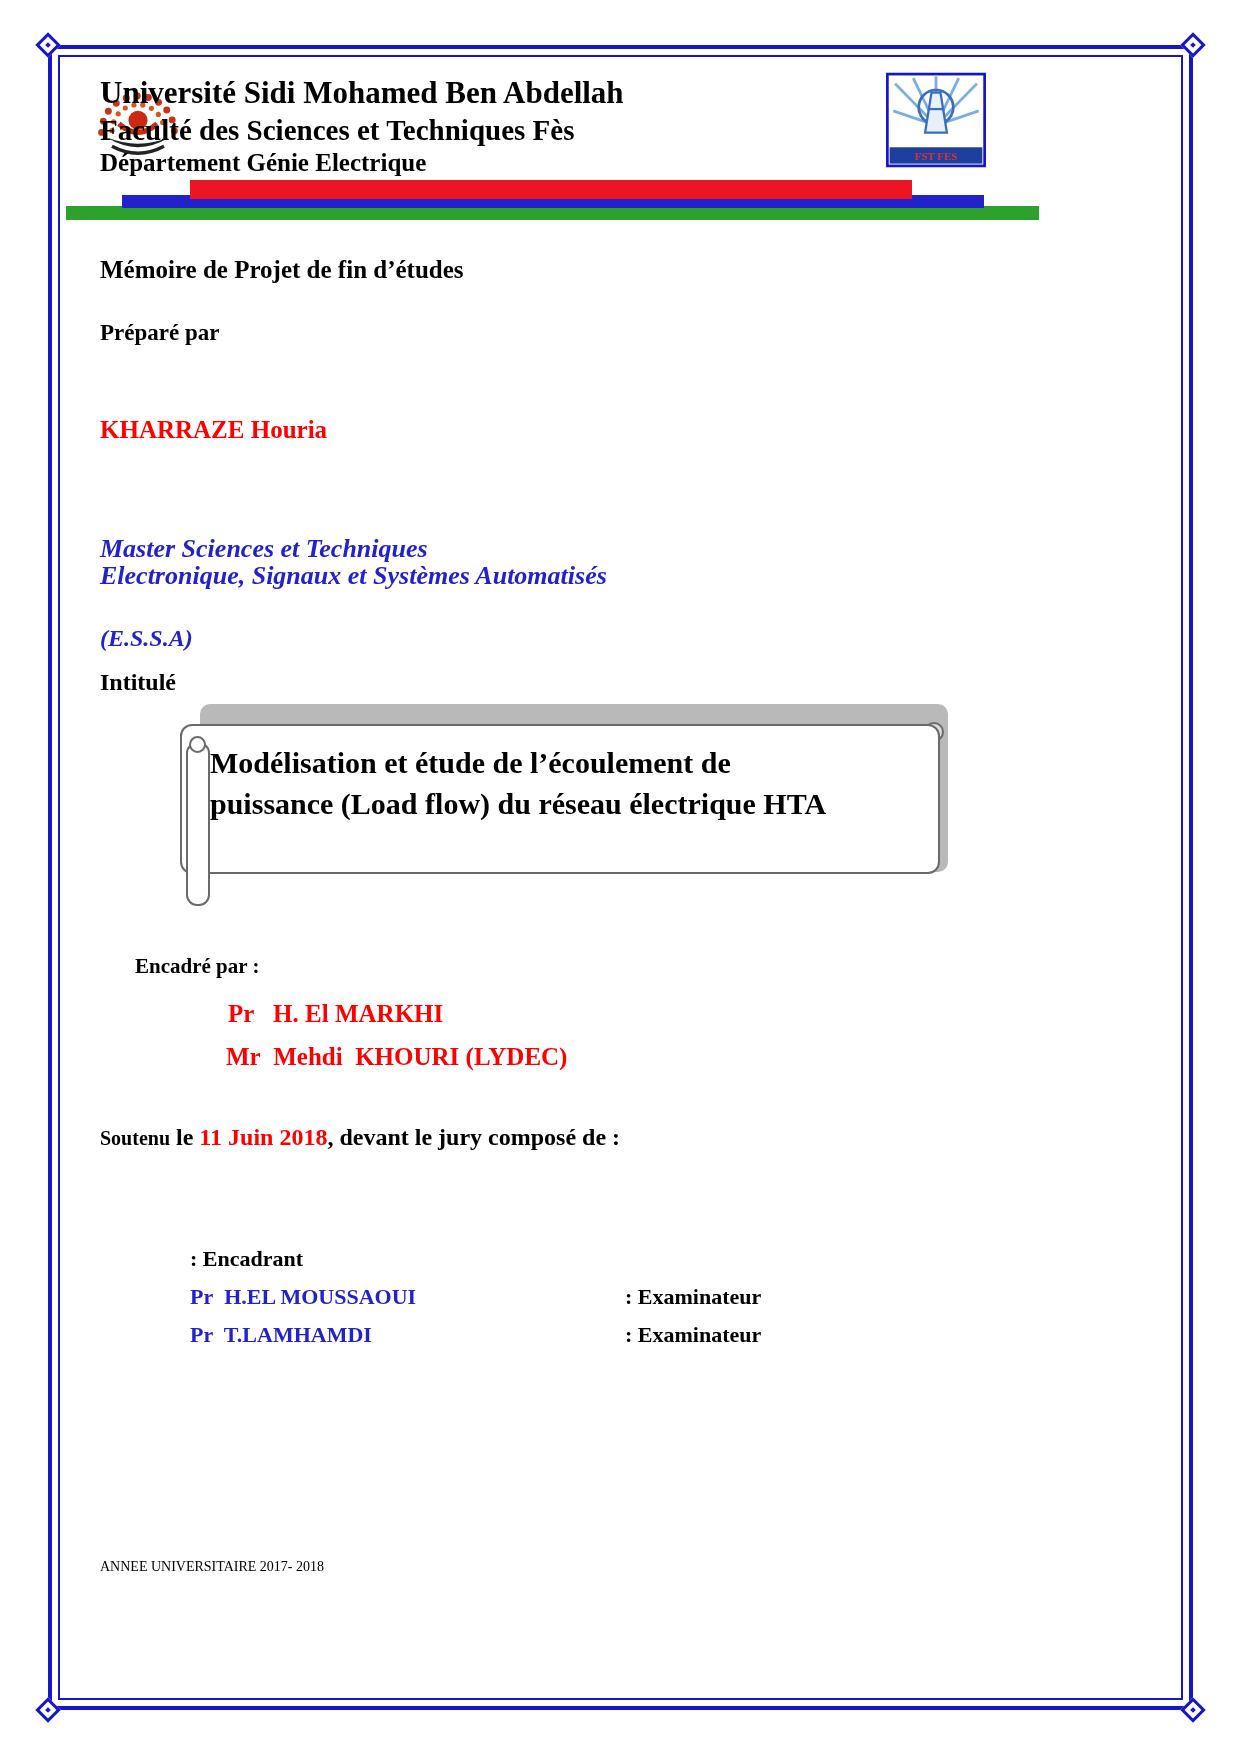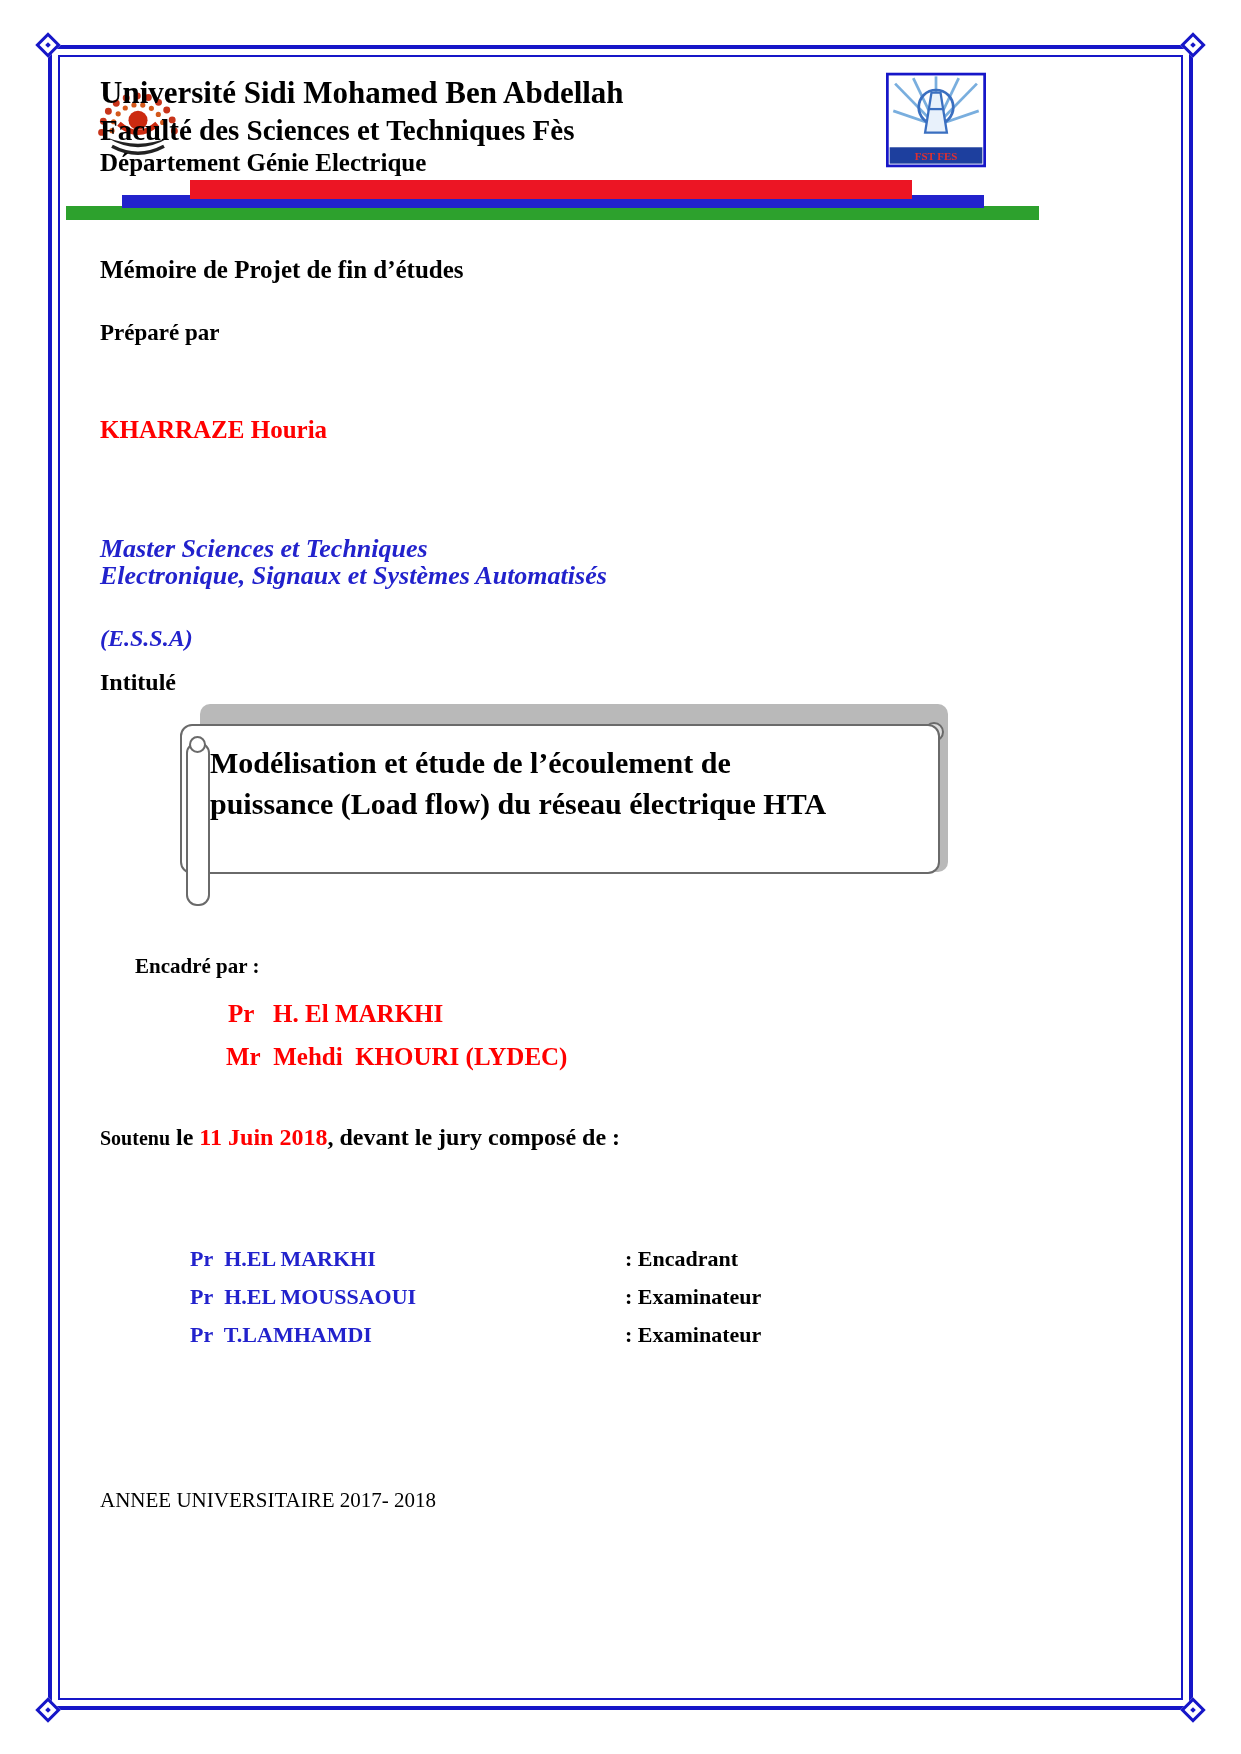--- a/index.html
+++ b/index.html
@@ -122,28 +122,27 @@
   </div>
 
   <p class="lline b" style="left:135px; top:954px; font-size:21px">Encadré par :</p>
   <p class="lline b red" style="left:228px; top:999px; font-size:25px">Pr&nbsp;&nbsp; H. El MARKHI</p>
   <p class="lline b red" style="left:226px; top:1042px; font-size:25px">Mr&nbsp; Mehdi&nbsp; KHOURI (LYDEC)</p>
 
   <p class="cline b" style="top:1122px; font-size:24px"><span class="defense-prefix">Soutenu</span><span> le </span><span class="red">11 Juin 2018</span><span>, devant le jury composé de :</span></p>
 
   <div class="jury">
     <div class="jury-row">
-      <span class="jury-name">Pr&nbsp; H.EL MARKHI</span>
       <span class="jury-role">: Encadrant</span>
     </div>
     <div class="jury-row">
       <span class="jury-name">Pr&nbsp; H.EL MOUSSAOUI</span>
       <span class="jury-role">: Examinateur</span>
     </div>
     <div class="jury-row">
       <span class="jury-name">Pr&nbsp; T.LAMHAMDI</span>
       <span class="jury-role">: Examinateur</span>
     </div>
   </div>
 
-  <p class="cline" style="top:1487px; font-size:21px">ANNEE UNIVERSITAIRE 2017- 2018</p>
+  <p class="cline" style="top:1558px; font-size:14px">ANNEE UNIVERSITAIRE 2017- 2018</p>
 
 </div>
 
 </body></html>

